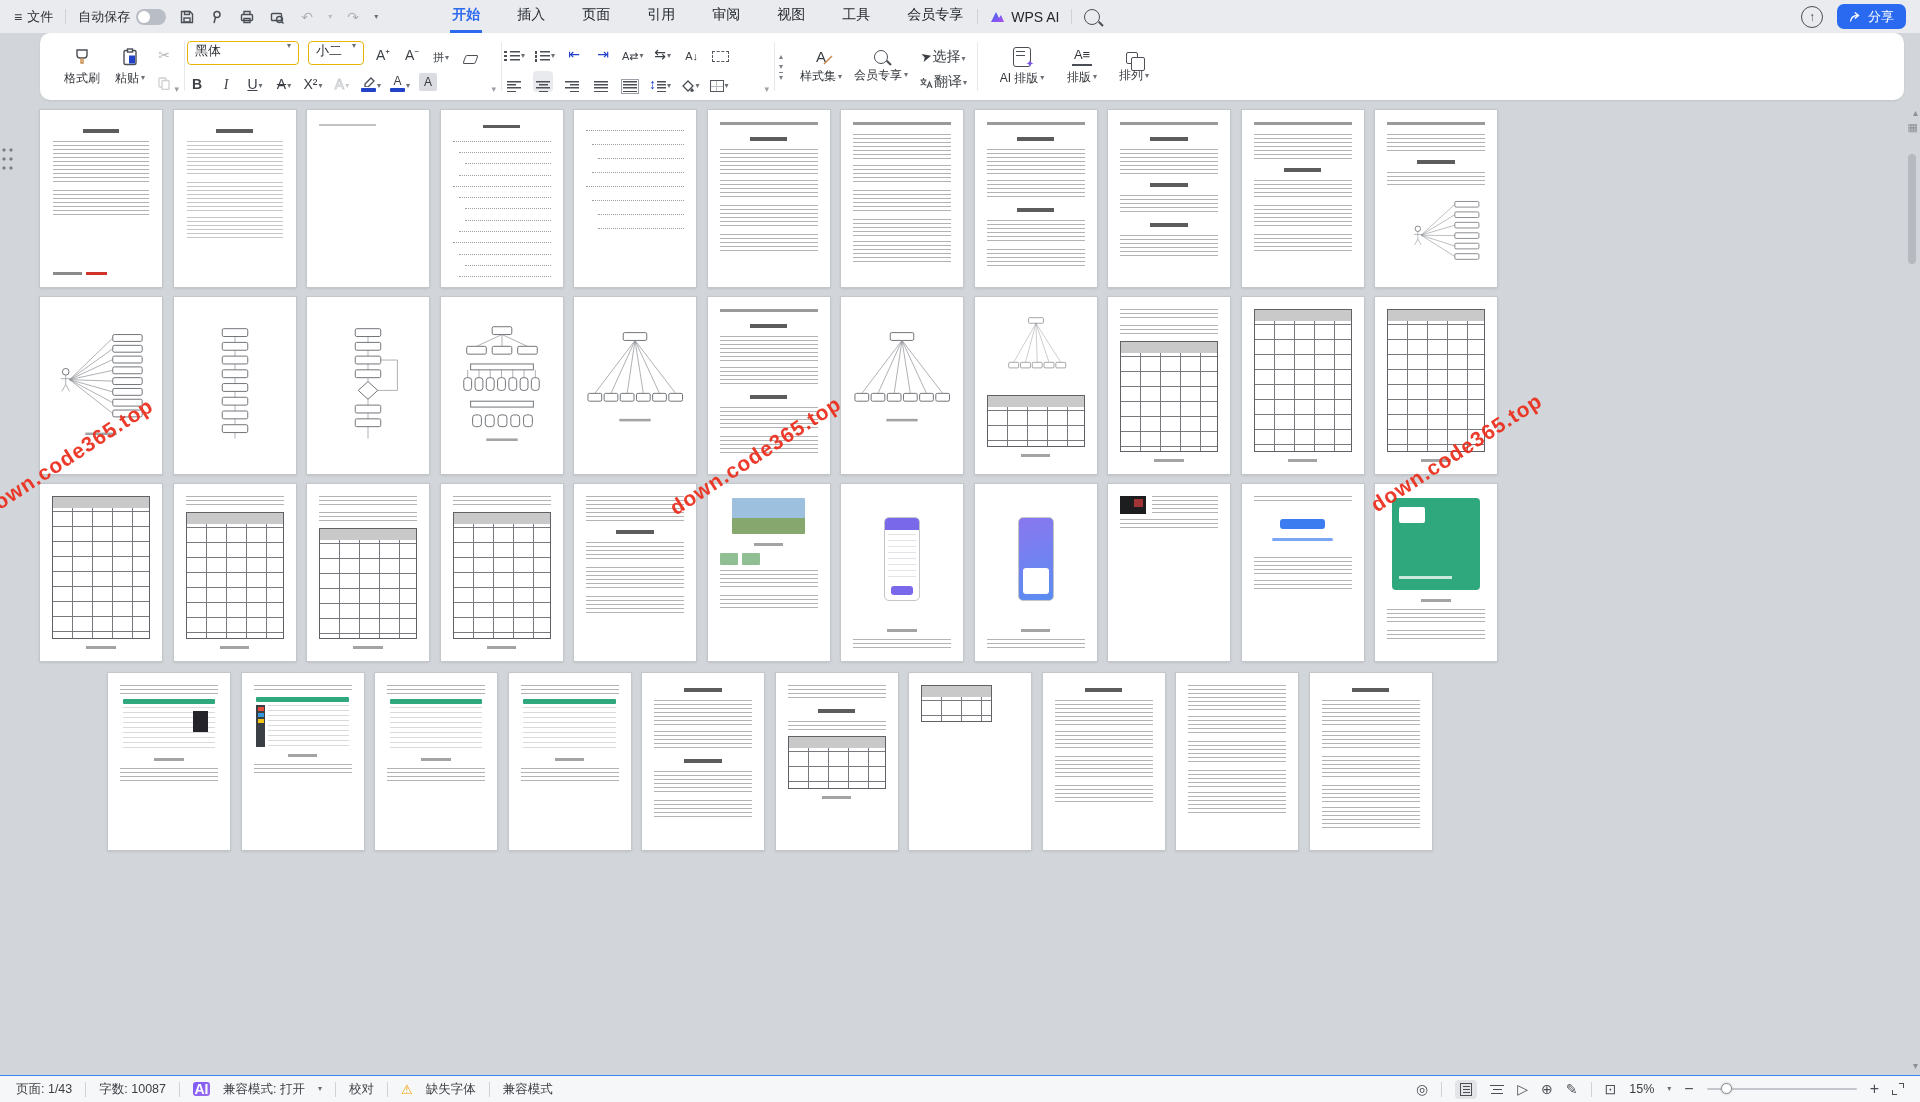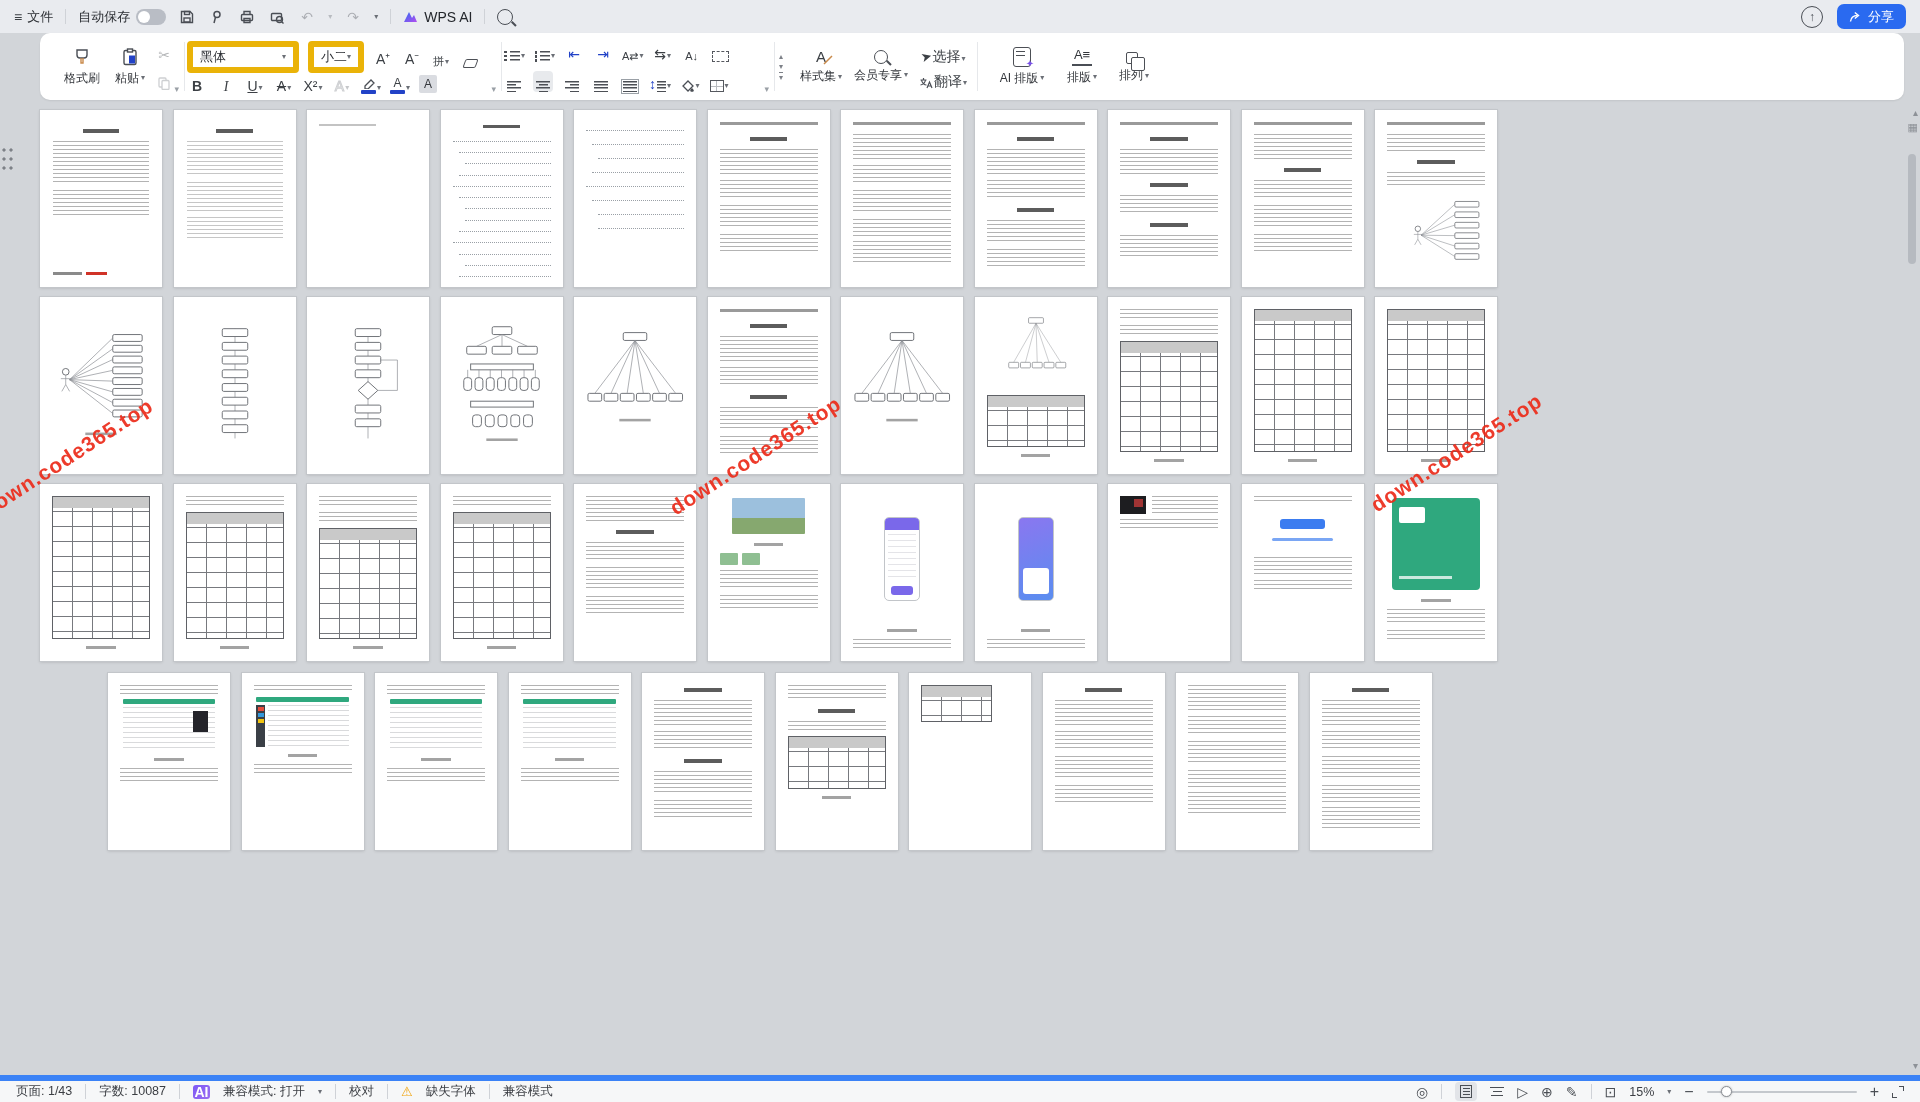--- a/index.html
+++ b/index.html
@@ -32,21 +32,21 @@
   
   #ribbon{position:absolute;left:40px;top:33px;width:1864px;height:67px;background:#fff;border-radius:10px;
           display:flex;align-items:stretch;padding:5px 10px;box-shadow:0 1px 2px rgba(0,0,0,.08)}
   .grp{display:flex;align-items:stretch;padding:0 8px;position:relative}
   .rdiv{width:1px;background:#e6e8eb;margin:4px 2px}
   .bb{width:48px;display:flex;flex-direction:column;align-items:center;justify-content:center;gap:3px;font-size:12px;color:#33363b}
   .bb .lbl{display:flex;align-items:center;gap:2px;white-space:nowrap}
   .stackcol{display:flex;flex-direction:column;justify-content:space-around;padding:2px 0}
   .fcol{display:flex;flex-direction:column;justify-content:space-between;padding:3px 0}
   .frow{display:flex;align-items:center;gap:9px}
-  .select{border:6px solid #eab308;border-radius:4px;height:32px;display:flex;align-items:center;justify-content:space-between;padding:0 7px;font-size:13px;color:#2a2d32;background:#fff}
+  .select{border:1px solid #eab308;border-radius:4px;height:24px;display:flex;align-items:flex-start;justify-content:space-between;padding:0 7px;font-size:13px;color:#2a2d32;background:#fff}
   .sib{min-width:20px;height:21px;display:flex;align-items:flex-end;justify-content:center;font-size:14px;color:#3c4045;gap:1px;line-height:1.1}
   .sib .caret{margin-bottom:2px}
   .ubar{display:block;width:15px;height:4px;background:#2242c7;border-radius:1px;margin-top:1px}
   .ubwrap{display:flex;flex-direction:column;align-items:center;line-height:1}
   .boxA{width:18px;height:18px;background:#dadce1;color:#34373c;display:flex;align-items:center;justify-content:center;font-size:12px;border-radius:2px}
   .bars{width:14px;height:11px;background-repeat:no-repeat;
         background-image:linear-gradient(#4c4f55,#4c4f55),linear-gradient(#4c4f55,#4c4f55),linear-gradient(#4c4f55,#4c4f55),linear-gradient(#4c4f55,#4c4f55)}
   .al-l{background-size:14px 1.5px,9px 1.5px,14px 1.5px,9px 1.5px;background-position:0 0,0 3.2px,0 6.4px,0 9.6px}
   .al-c{background-size:14px 1.5px,9px 1.5px,14px 1.5px,9px 1.5px;background-position:0 0,2.5px 3.2px,0 6.4px,2.5px 9.6px}
   .al-r{background-size:14px 1.5px,9px 1.5px,14px 1.5px,9px 1.5px;background-position:0 0,5px 3.2px,0 6.4px,5px 9.6px}
@@ -109,21 +109,21 @@
   .dlgline{width:62%;height:3px;background:#7aa6f4;border-radius:2px;margin:0 auto}
   .gb{width:90%;height:92px;margin:2px auto;background:#2fa87e;border-radius:4px;position:relative}
   .gb::before{content:"";position:absolute;left:8%;top:10%;width:26px;height:16px;background:#fff;border-radius:2px}
   .gb::after{content:"";position:absolute;left:8%;bottom:12%;width:60%;height:3px;background:rgba(255,255,255,.75)}
   .band{height:5px;background:#2fa87e;border-radius:1px}
   .rows{background:repeating-linear-gradient(to bottom,#d9dadc 0 1px,transparent 1px 5px)}
   .sbdark{width:9px;background:#3a3f46;display:flex;flex-direction:column;gap:2px;padding:2px 1.5px}
   .sbdark i{display:block;width:6px;height:4px}
 
   
-  #statusbar{position:absolute;left:0;bottom:0;width:1920px;height:27px;background:#f6f7f8;border-top:6px solid #3b82f6;
+  #statusbar{position:absolute;left:0;bottom:0;width:1920px;height:27px;background:#f6f7f8;border-top:1px solid #3b82f6;
              display:flex;align-items:center;padding:0 16px;font-size:12.5px;color:#3b3e43;gap:13px}
   .aichip{width:17px;height:14px;border-radius:3px;background:linear-gradient(135deg,#7d5af5,#9b6cf0);color:#fff;
           font-size:14px;font-weight:700;display:flex;align-items:center;justify-content:center}
   .warn{color:#f0a30a;font-size:13px}
   #sb-right{margin-left:auto;display:flex;align-items:center;gap:13px}
   .sb-ic{color:#4b4f55;font-size:14px;line-height:1;display:flex;align-items:center;justify-content:center}
   .sb-ic.sel{background:#e2e4e8;border-radius:4px;padding:3px 5px}
   .pview{width:12px;height:13px;border:1.2px solid #4b4f55;position:relative}
   .pview::after{content:"";position:absolute;left:1.5px;top:2px;width:7px;height:1.2px;background:#4b4f55;box-shadow:0 3px 0 #4b4f55,0 6px 0 #4b4f55}
   .oview{width:14px;height:11px;background-repeat:no-repeat;background-image:linear-gradient(#4b4f55,#4b4f55),linear-gradient(#4b4f55,#4b4f55),linear-gradient(#4b4f55,#4b4f55);
@@ -175,20 +175,30 @@
         <rect x="2.5" y="4.5" width="10" height="7" rx="1"></rect>
           <circle cx="10.5" cy="10.5" r="3"></circle>
           <path d="M12.7 12.7 14.5 14.5"></path>
       </svg>
       </span>
     <span class="tb-ic dis" style="font-size:14px">↶</span>
     <span class="caret dis">▾</span>
     <span class="tb-ic dis" style="font-size:14px">↷</span>
     <span class="caret">▾</span>
 
+    <div id="tabs">
+        <div class="tab active">开始</div>
+        <div class="tab">插入</div>
+        <div class="tab">页面</div>
+        <div class="tab">引用</div>
+        <div class="tab">审阅</div>
+        <div class="tab">视图</div>
+        <div class="tab">工具</div>
+        <div class="tab">会员专享</div>
+      </div>
 
     <div class="vdiv"></div>
     <div class="wpsai">
       <svg width="16" height="14" viewBox="0 0 16 14">
         <defs>
             <linearGradient id="g1" x1="0" y1="0" x2="1" y2="1">
           <stop offset="0" stop-color="#2e6bf0"></stop>
               <stop offset="1" stop-color="#b44df0"></stop>
             </linearGradient>
           </defs>

